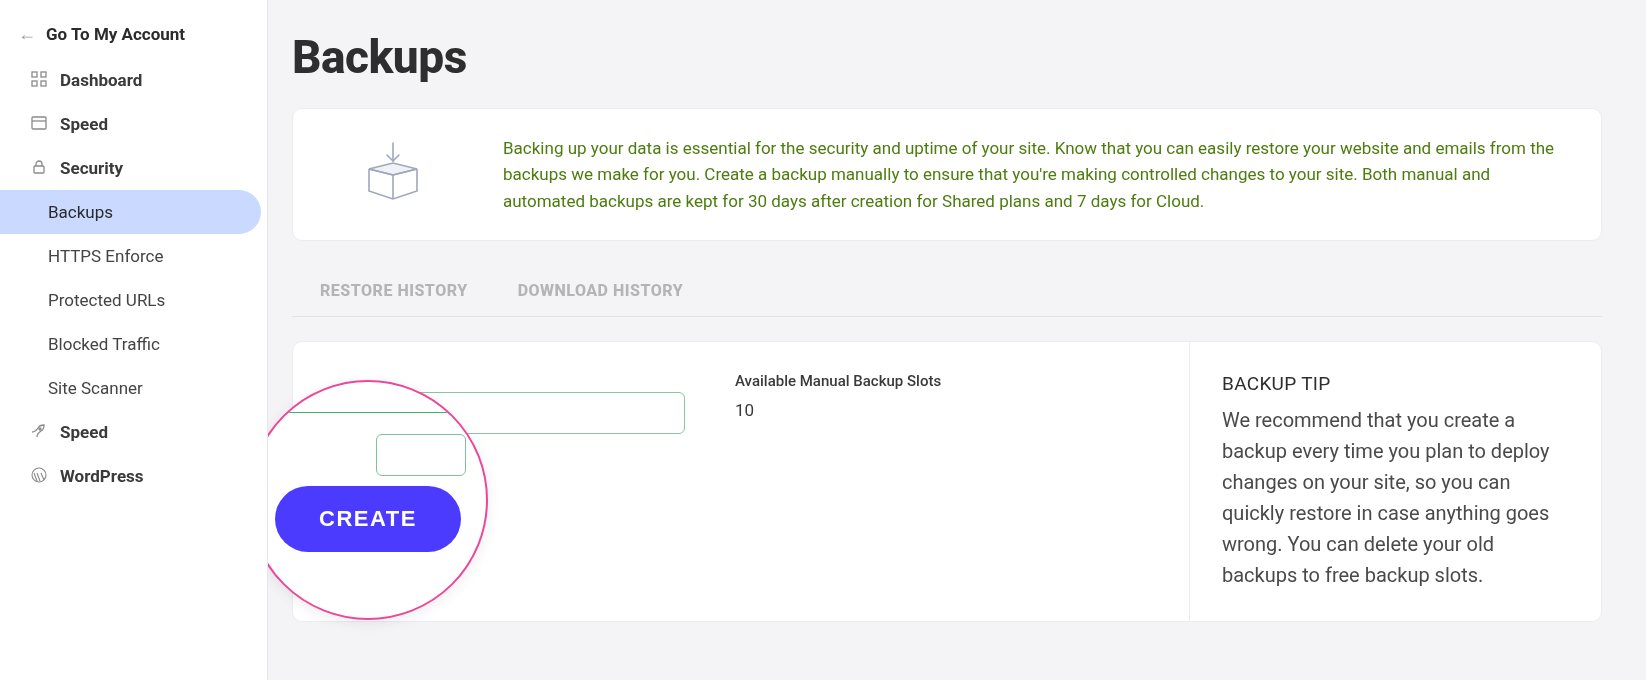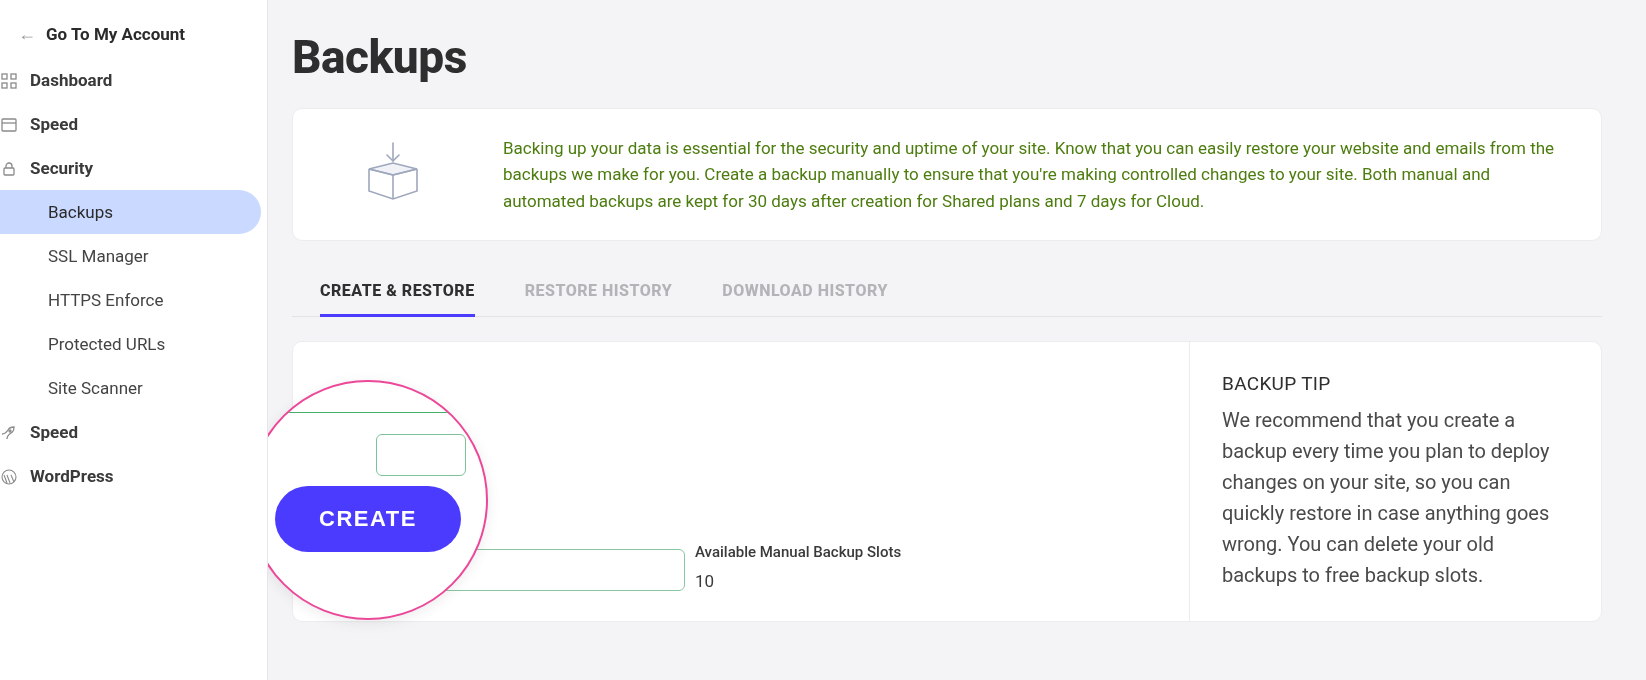--- a/index.html
+++ b/index.html
@@ -31,23 +31,23 @@
     color: #2b2b2b;
     cursor: pointer;
   }
   .sidebar-top-link .arrow {
     color: #9a9a9a;
     font-size: 18px;
     line-height: 1;
   }
   .sidebar-item {
     display: flex;
-    align-items: flex-end;
+    align-items: flex-start;
     gap: 12px;
-    padding: 12px 0;
+    padding: 12px 30px;
     font-size: 17px;
     font-weight: 700;
     color: #3a3a3a;
     cursor: pointer;
   }
   .sidebar-item .icon {
     width: 18px;
     height: 18px;
     display: inline-flex;
     align-items: center;
@@ -139,22 +139,22 @@
     background: #fff;
     border: 1px solid #ececef;
     border-radius: 10px;
     display: flex;
     min-height: 224px;
   }
   .create-left {
     flex: 1;
     padding: 30px 32px;
     display: flex;
+    gap: 40px;
     position: relative;
-    align-items: flex-end;
   }
   .form-col {
     flex: 0 0 370px;
   }
   .slots-col {
     flex: 1;
   }
   .slots-label {
     font-size: 15px;
     font-weight: 500;
@@ -281,27 +281,27 @@
           <path d="M5 7V5a3 3 0 0 1 6 0v2"></path>
       </svg>
     </span>
     <span>Security</span>
   </div>
 
   <div class="sidebar-subitem active">
     <span>Backups</span>
   </div>
   <div class="sidebar-subitem">
-    <span>SSL Manager</span>
-  </div>
-  <div class="sidebar-subitem">
     <span>HTTPS Enforce</span>
   </div>
   <div class="sidebar-subitem">
     <span>Protected URLs</span>
+  </div>
+  <div class="sidebar-subitem">
+    <span>Blocked Traffic</span>
   </div>
   <div class="sidebar-subitem">
     <span>Site Scanner</span>
   </div>
 
   <div class="sidebar-item">
     <span class="icon">
       <svg width="16" height="16" viewBox="0 0 16 16" fill="none" stroke="#8a8a8a" stroke-width="1.3">
         <path d="M6 14c0-3 1-4 4-6 2-1 3-4 3-6-2 0-5 1-6 3-2 3-3 4-6 4"></path>
           <circle cx="9" cy="6" r="1"></circle>
@@ -333,23 +333,20 @@
         <path d="M12 30l24-6 24 6-24 6z" fill="#f0f2f8"></path>
         <path d="M12 30v22l24 8 24-8V30"></path>
         <path d="M36 36v24"></path>
         <path d="M12 30l24 6 24-6"></path>
       </svg>
     </div>
     <p class="desc">Backing up your data is essential for the security and uptime of your site. Know that you can easily restore your website and emails from the backups we make for you. Create a backup manually to ensure that you're making controlled changes to your site. Both manual and automated backups are kept for 30 days after creation for Shared plans and 7 days for Cloud.</p>
   </div>
 
   <div class="tabs">
-    <div class="tab active">
-      <span>CREATE &amp; RESTORE</span>
-    </div>
     <div class="tab">
       <span>RESTORE HISTORY</span>
     </div>
     <div class="tab">
       <span>DOWNLOAD HISTORY</span>
     </div>
   </div>
 
 
   <div class="create-card">

